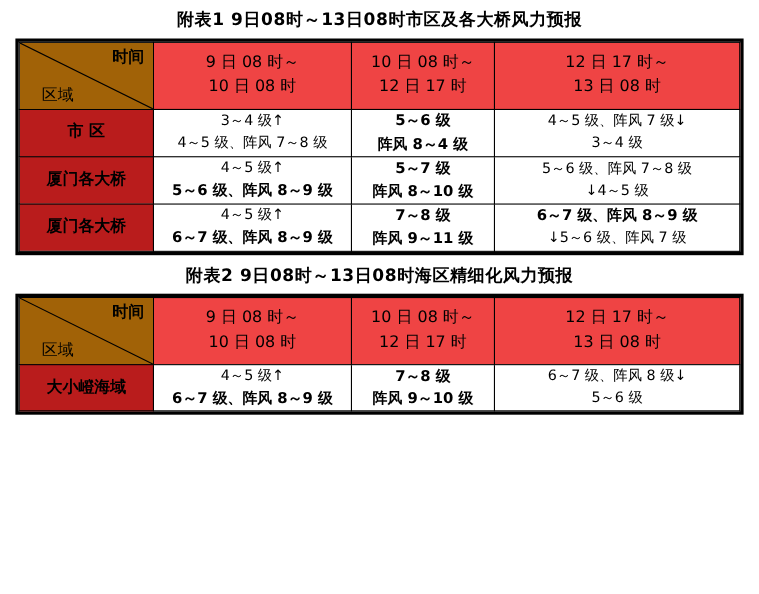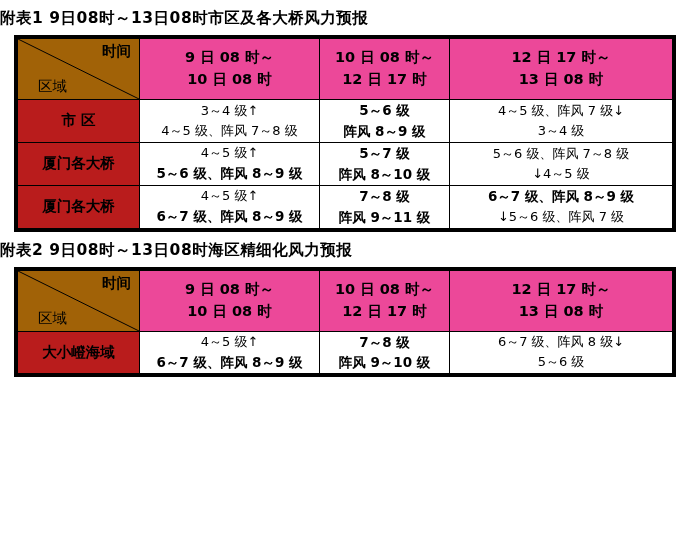--- a/index.html
+++ b/index.html
@@ -15,20 +15,21 @@
     overflow: hidden;
   }
   .page {
     width: 690px;
     height: 540px;
     position: relative;
     box-sizing: border-box;
     padding: 0;
   }
   .table-title {
+    text-align: center;
     font-size: 15.5px;
     font-weight: bold;
     letter-spacing: 0.5px;
     padding-top: 8px;
     padding-bottom: 6px;
   }
   .tbl-wrap {
     margin: 0 14px;
     border: 3px solid #000;
     box-sizing: border-box;
@@ -39,22 +40,22 @@
     table-layout: fixed;
   }
   table.grid td {
     border: 1px solid #000;
     vertical-align: middle;
     text-align: center;
     padding: 0;
   }
   
   .hdr {
-    background: #ec4899;
-    font-weight: bold;
+    background: #ef4444;
+    font-weight: normal;
     font-size: 14.5px;
     line-height: 1.5;
     height: 60px;
   }
   .corner {
     background: #a16207;
     position: relative;
     height: 60px;
     padding: 0;
   }
@@ -133,21 +134,21 @@
       </tr>
 
       <tr>
         <td class="rowhdr">市  区</td>
         <td class="cell">
           <span class="l1">3～4 级↑</span>
           <span class="l2">4～5 级、阵风 7～8 级</span>
         </td>
         <td class="cell">
           <span class="l1 bold">5～6 级</span>
-          <span class="l2 bold">阵风 8～9 级</span>
+          <span class="l2 bold">阵风 8～4 级</span>
         </td>
         <td class="cell">
           <span class="l1">4～5 级、阵风 7 级↓</span>
           <span class="l2">3～4 级</span>
         </td>
       </tr>
 
       <tr>
         <td class="rowhdr">厦门各大桥</td>
         <td class="cell">

